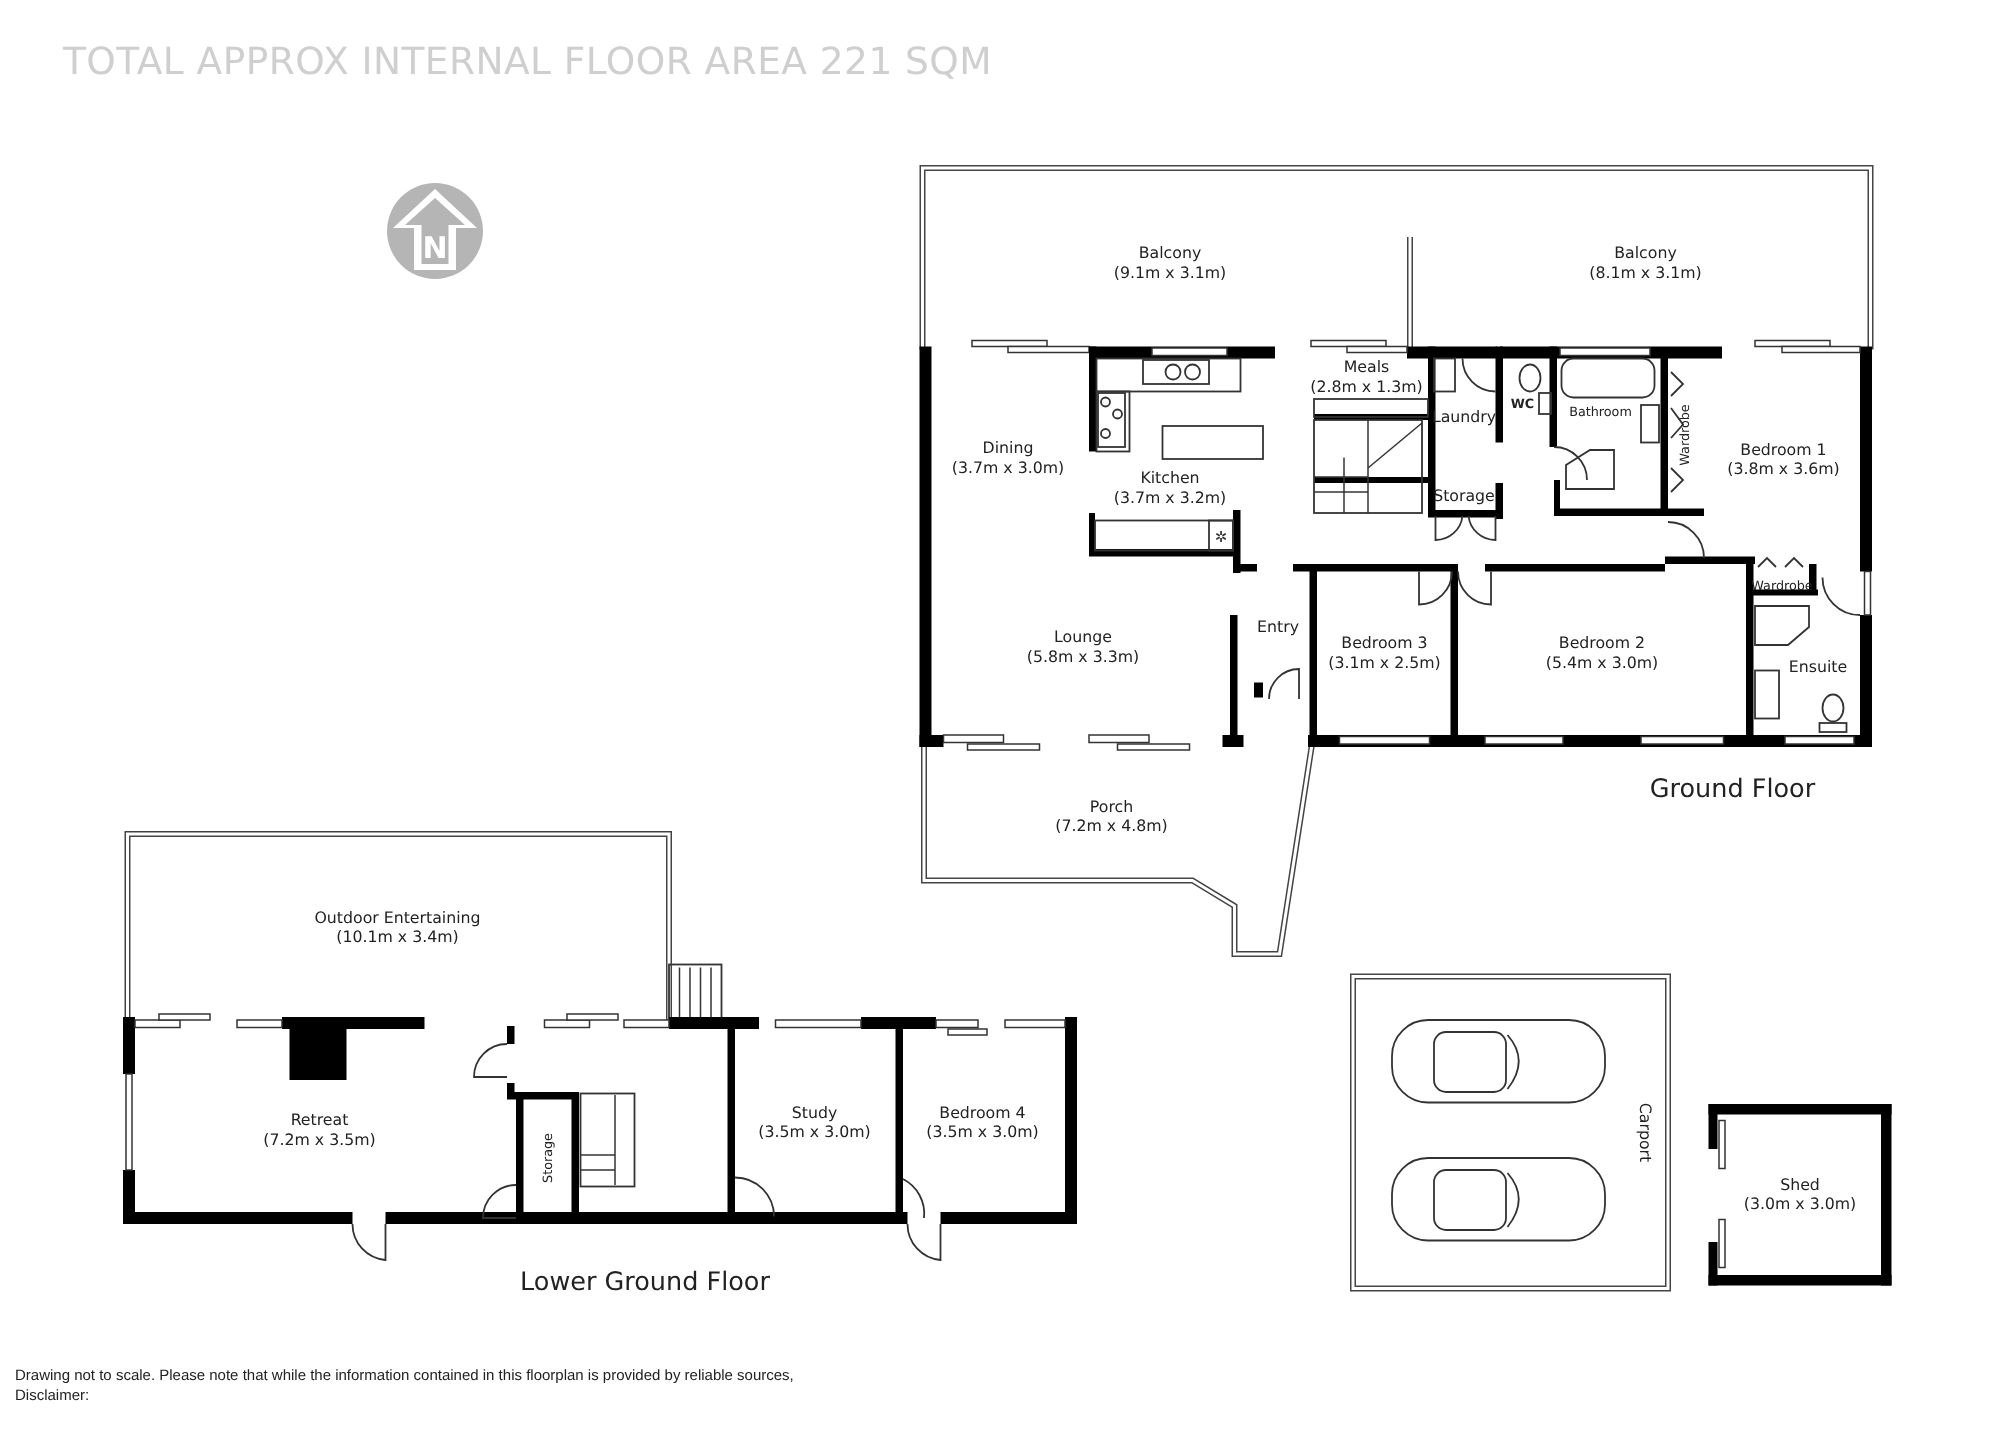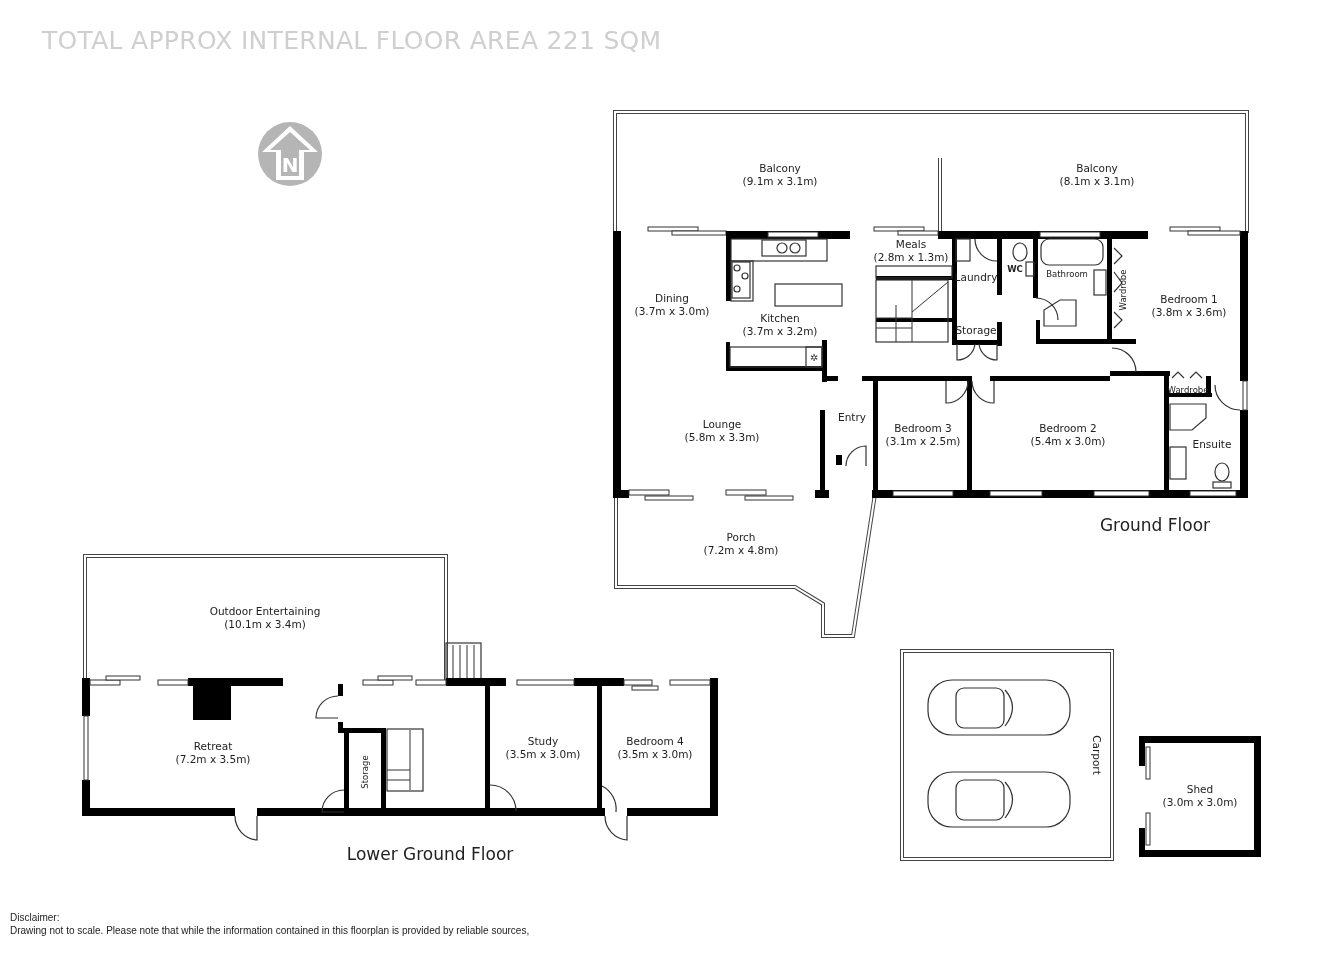--- a/index.html
+++ b/index.html
@@ -261,15 +261,15 @@
     <rect class="wall" x="1139" y="736" width="6" height="30"></rect>
     <rect class="wall" x="1139" y="828" width="6" height="29"></rect>
     <rect class="win" x="1146" y="747" width="4" height="32"></rect>
     <rect class="win" x="1146" y="813" width="4" height="32"></rect>
     <text class="lbl" x="1200" y="793">Shed</text>
     <text class="lbl" x="1200" y="806">(3.0m x 3.0m)</text>
   </g>
 </svg>
 
 <div class="disc">
+  <div>Drawing not to scale. Please note that while the information contained in this floorplan is provided by reliable sources,</div>
   <div>Disclaimer:</div>
-  <div>Drawing not to scale. Please note that while the information contained in this floorplan is provided by reliable sources,</div>
 </div>
 
 </body></html>

